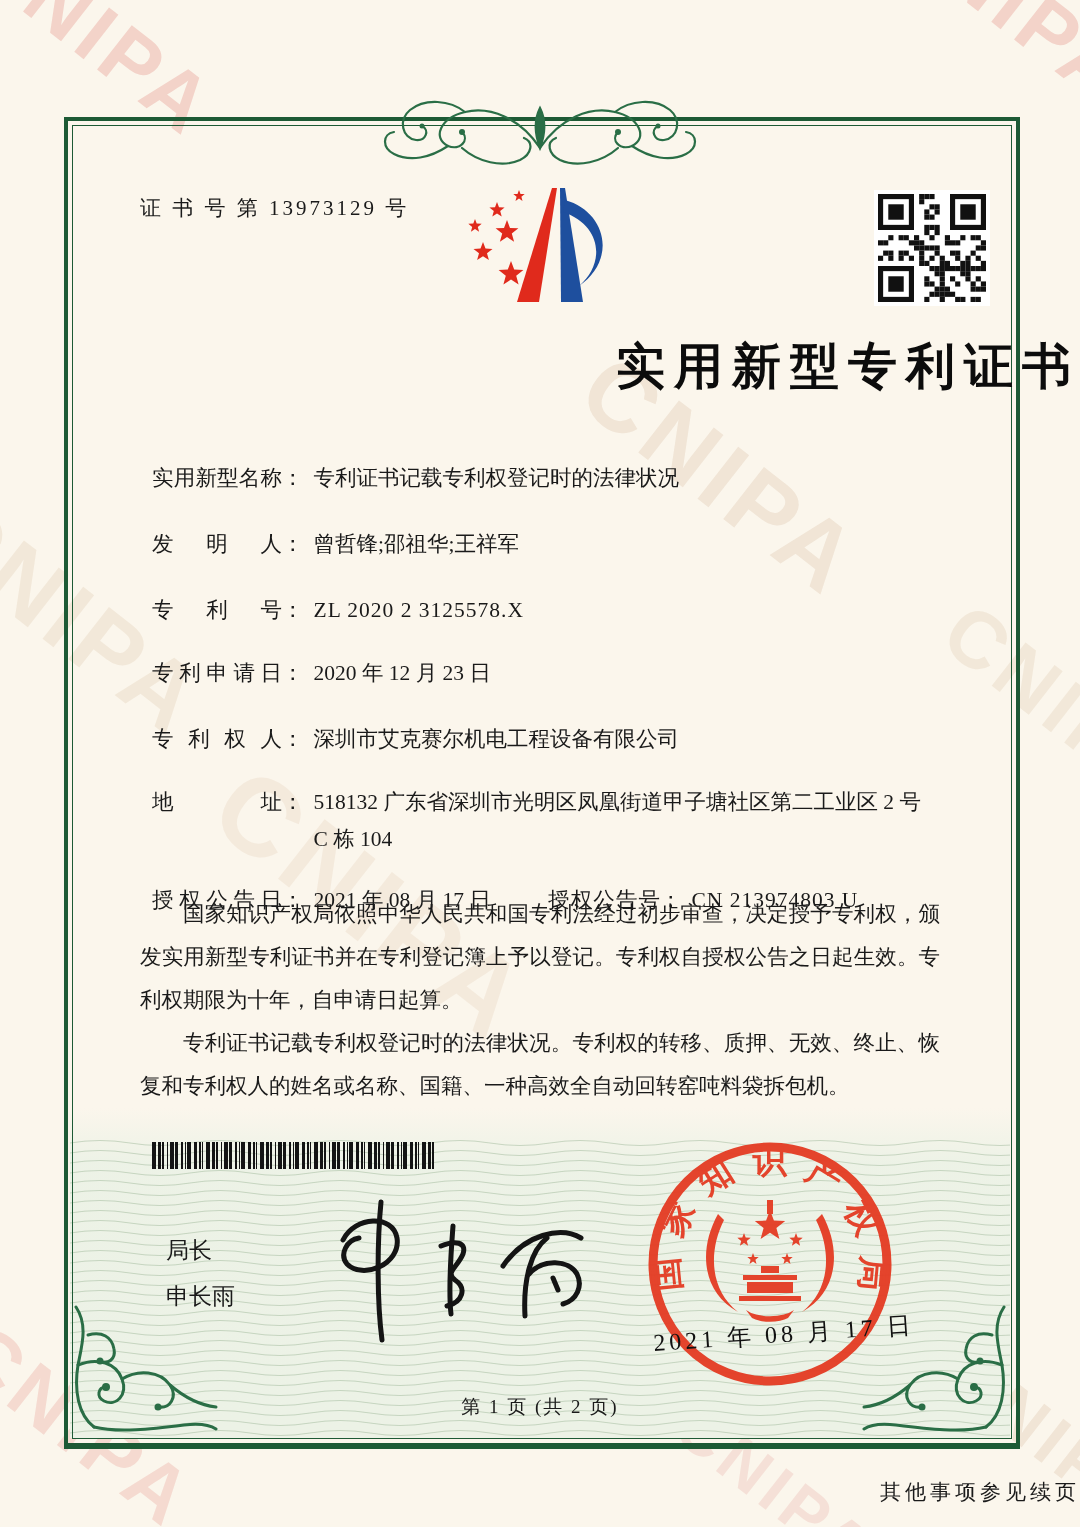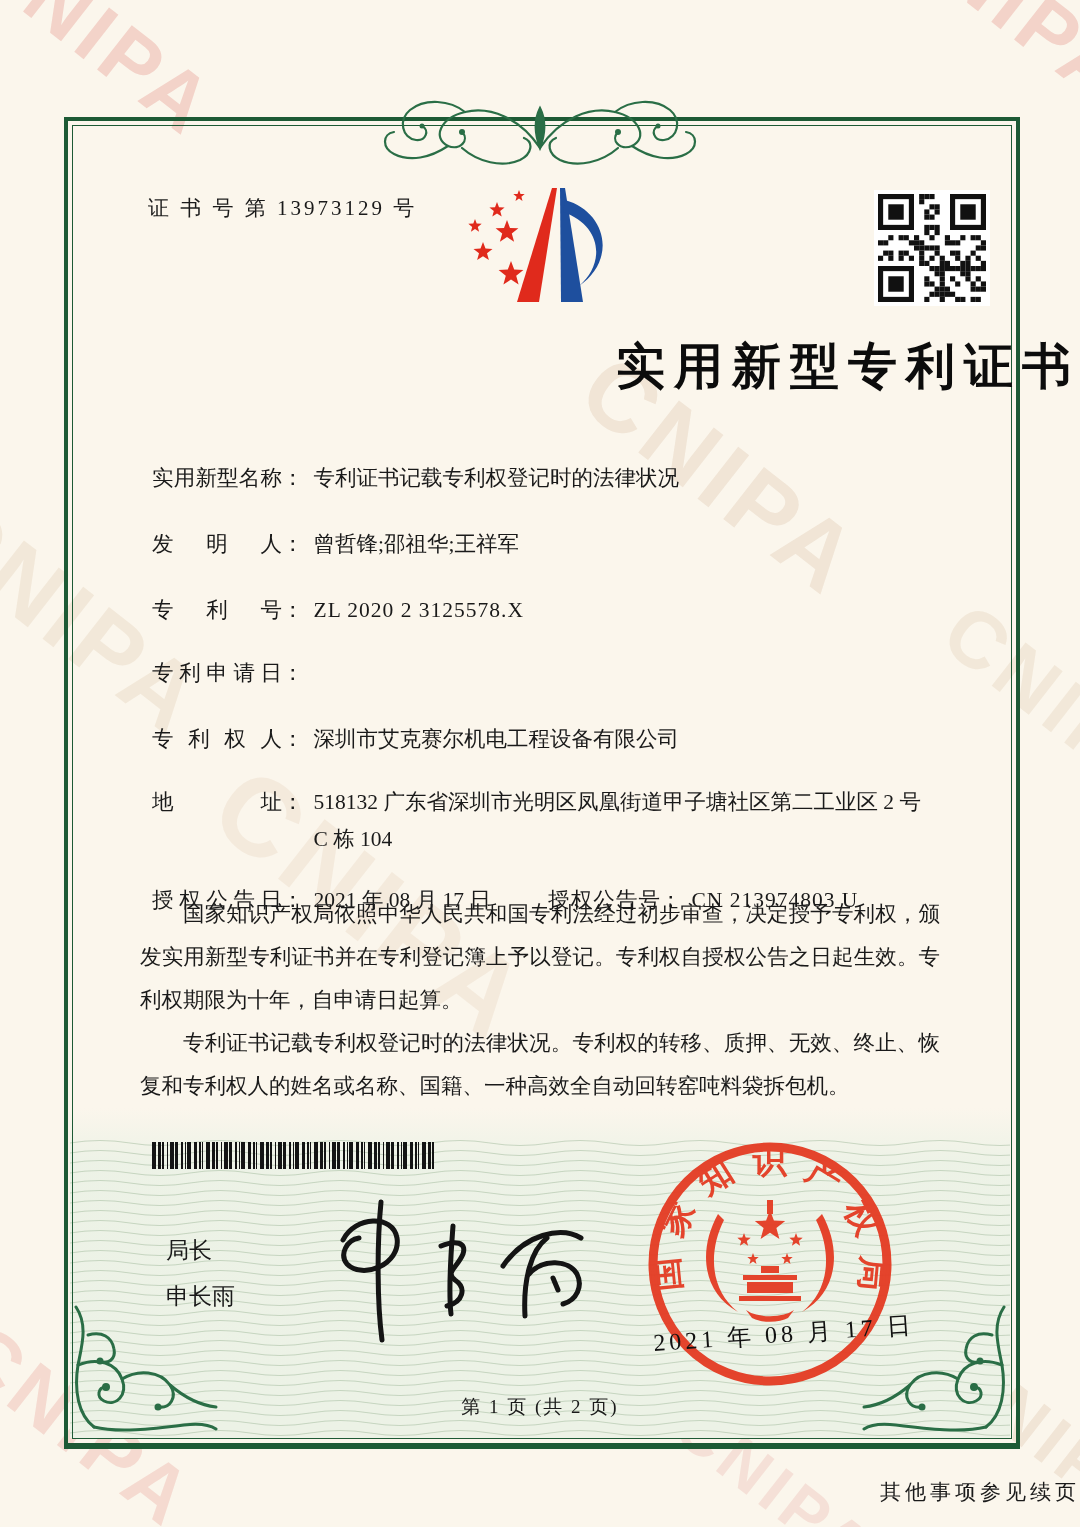--- a/index.html
+++ b/index.html
@@ -6,21 +6,21 @@
   body{width:1080px;height:1527px;position:relative;overflow:hidden;
        background:#fbf6ec;font-family:"Liberation Serif","DejaVu Serif",serif;color:#1a1a1a;}
   .wm{position:absolute;font-family:"Liberation Sans","DejaVu Sans",sans-serif;
       font-weight:bold;transform:rotate(38deg);letter-spacing:6px;pointer-events:none;user-select:none;}
   .frame{position:absolute;left:64px;top:117px;width:948px;height:1322px;
          border:4px solid #1d5a35;border-bottom-width:6px;}
   .frame::after{content:"";position:absolute;inset:4px;border:1.5px solid #1d5a35;}
   .band{position:absolute;left:70px;top:1108px;width:940px;height:330px;
         background:linear-gradient(180deg,rgba(236,242,230,0) 0,rgba(236,242,230,.95) 55px,#ecf2e6 100%);}
   .band svg{position:absolute;inset:0;}
-  .hdr-num{position:absolute;left:148px;top:194px;font-size:21px;letter-spacing:3px;}
+  .hdr-num{position:absolute;left:140px;top:194px;font-size:21px;letter-spacing:3px;}
   .logo{position:absolute;left:455px;top:182px;width:170px;height:125px;}
   .qr{position:absolute;left:874px;top:190px;width:108px;height:108px;background:#fff;padding:4px;}
   .title{position:absolute;left:0;top:334px;width:100%;text-align:right;
          font-size:49px;font-weight:bold;letter-spacing:9px;color:#0c0c0c;}
   .fields{position:absolute;left:152px;top:460px;width:780px;font-size:21.5px;}
   .frow{position:relative;display:flex;align-items:flex-start;line-height:36px;}
   .flabel{display:inline-block;width:130px;text-align:justify;text-align-last:justify;flex:none;}
   .fcolon{flex:none;margin-right:10px;}
   .fvalue{flex:1;}
   .mono-ish{letter-spacing:1px;}
@@ -273,20 +273,21 @@
     <span class="fvalue">曾哲锋;邵祖华;王祥军</span>
   </div>
   <div class="frow" style="margin-top:30px;">
     <span class="flabel">专利号</span>
       <span class="fcolon">：</span>
     <span class="fvalue mono-ish">ZL 2020 2 3125578.X</span>
   </div>
   <div class="frow" style="margin-top:27px;">
     <span class="flabel">专利申请日</span>
       <span class="fcolon">：</span>
+    <span class="fvalue">2020 年 12 月 23 日</span>
   </div>
   <div class="frow" style="margin-top:30px;">
     <span class="flabel">专利权人</span>
       <span class="fcolon">：</span>
     <span class="fvalue">深圳市艾克赛尔机电工程设备有限公司</span>
   </div>
   <div class="frow" style="margin-top:27px;line-height:37px;">
     <span class="flabel">地址</span>
       <span class="fcolon">：</span>
     <span class="fvalue" style="max-width:640px;">518132 广东省深圳市光明区凤凰街道甲子塘社区第二工业区 2 号 C 栋 104</span>

